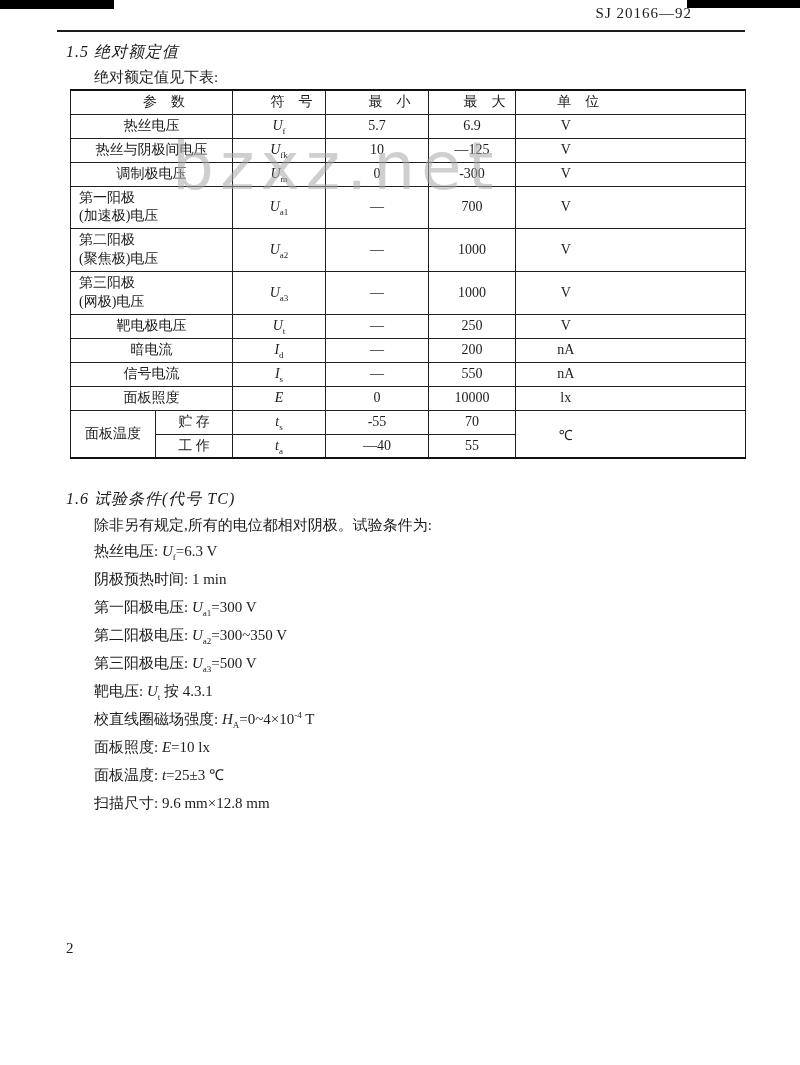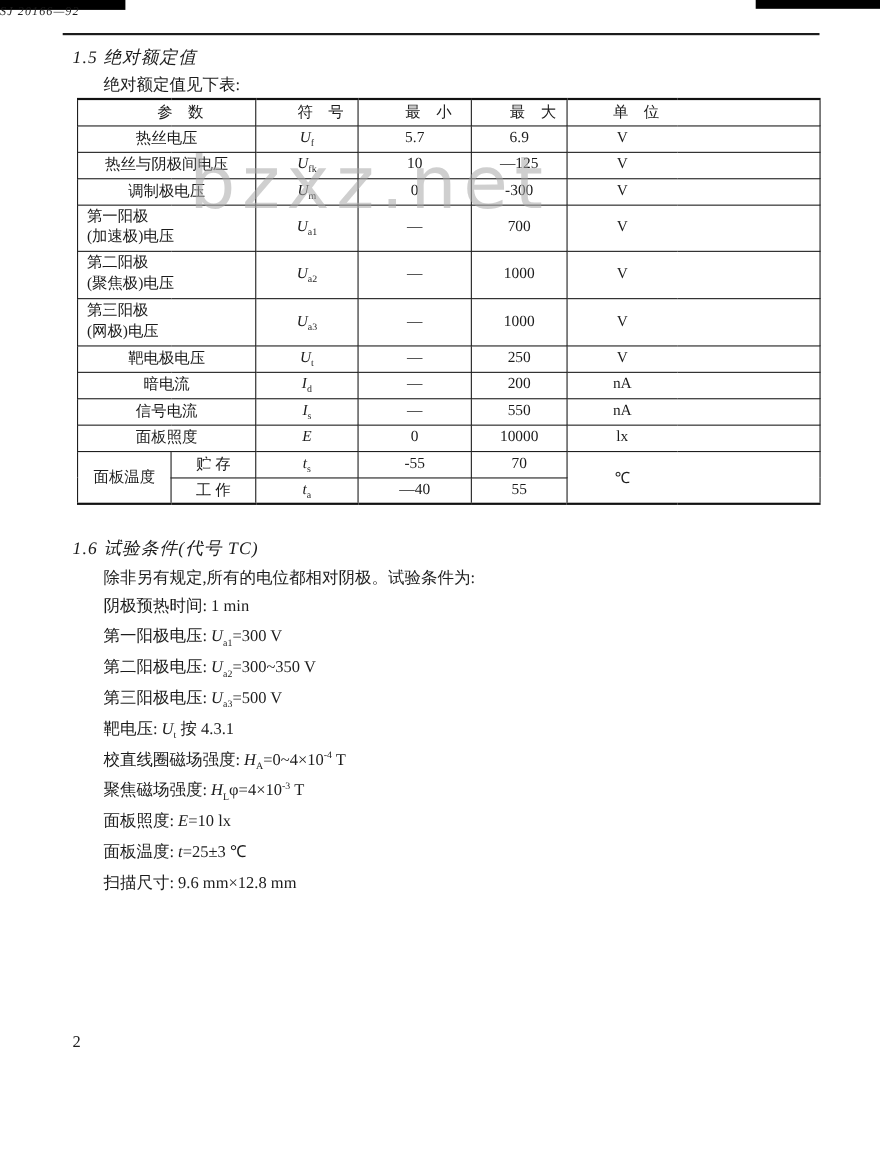--- a/index.html
+++ b/index.html
@@ -11,21 +11,21 @@
     font-family: "Liberation Serif", serif;
     color: #1c1c1c;
     overflow: hidden;
   }
   .scan-bar { position: absolute; background: #000; }
   #bar-left  { left: 0;   top: 0; width: 114px; height: 9px; }
   #bar-right { left: 687px; top: 0; width: 113px; height: 8px; }
 
   .header-title {
     position: absolute; top: 5px; left: 0; width: 692px;
-    text-align: left; font-size: 11px; letter-spacing: 1px; font-style: italic;
+    text-align: right; font-size: 15px; letter-spacing: 1px;
   }
   .header-rule {
     position: absolute; top: 30px; left: 57px;
     width: 688px; height: 2px; background: #1c1c1c;
   }
 
   .sec-heading { position: absolute; font-size: 16px; letter-spacing: 1px; font-style: italic; }
   #h15 { top: 42px;  left: 66px; }
   #h16 { top: 489px; left: 66px; }
 
@@ -194,25 +194,25 @@
         <td><i>t</i><sub>a</sub></td>
         <td>—40</td>
         <td>55</td>
       </tr>
     </tbody>
 </table>
 
 <div id="h16" class="sec-heading">1.6 试验条件(代号 TC)</div>
 <div class="cond-intro">除非另有规定,所有的电位都相对阴极。试验条件为:</div>
 <ul class="cond-list" id="cond-list">
+    <li>热丝电压: <i>U</i><sub>f</sub>=6.3 V</li>
     <li>阴极预热时间: 1 min</li>
     <li>第一阳极电压: <i>U</i><sub>a1</sub>=300 V</li>
     <li>第二阳极电压: <i>U</i><sub>a2</sub>=300~350 V</li>
     <li>第三阳极电压: <i>U</i><sub>a3</sub>=500 V</li>
     <li>靶电压: <i>U</i><sub>t</sub> 按 4.3.1</li>
     <li>校直线圈磁场强度: <i>H</i><sub>A</sub>=0~4×10<sup>-4</sup> T</li>
-    <li>聚焦磁场强度: <i>H</i><sub>L</sub>φ=4×10<sup>-3</sup> T</li>
     <li>面板照度: <i>E</i>=10 lx</li>
     <li>面板温度: <i>t</i>=25±3 ℃</li>
     <li>扫描尺寸: 9.6 mm×12.8 mm</li>
   </ul>
 
 <div class="page-num">2</div>
 
 </body></html>

